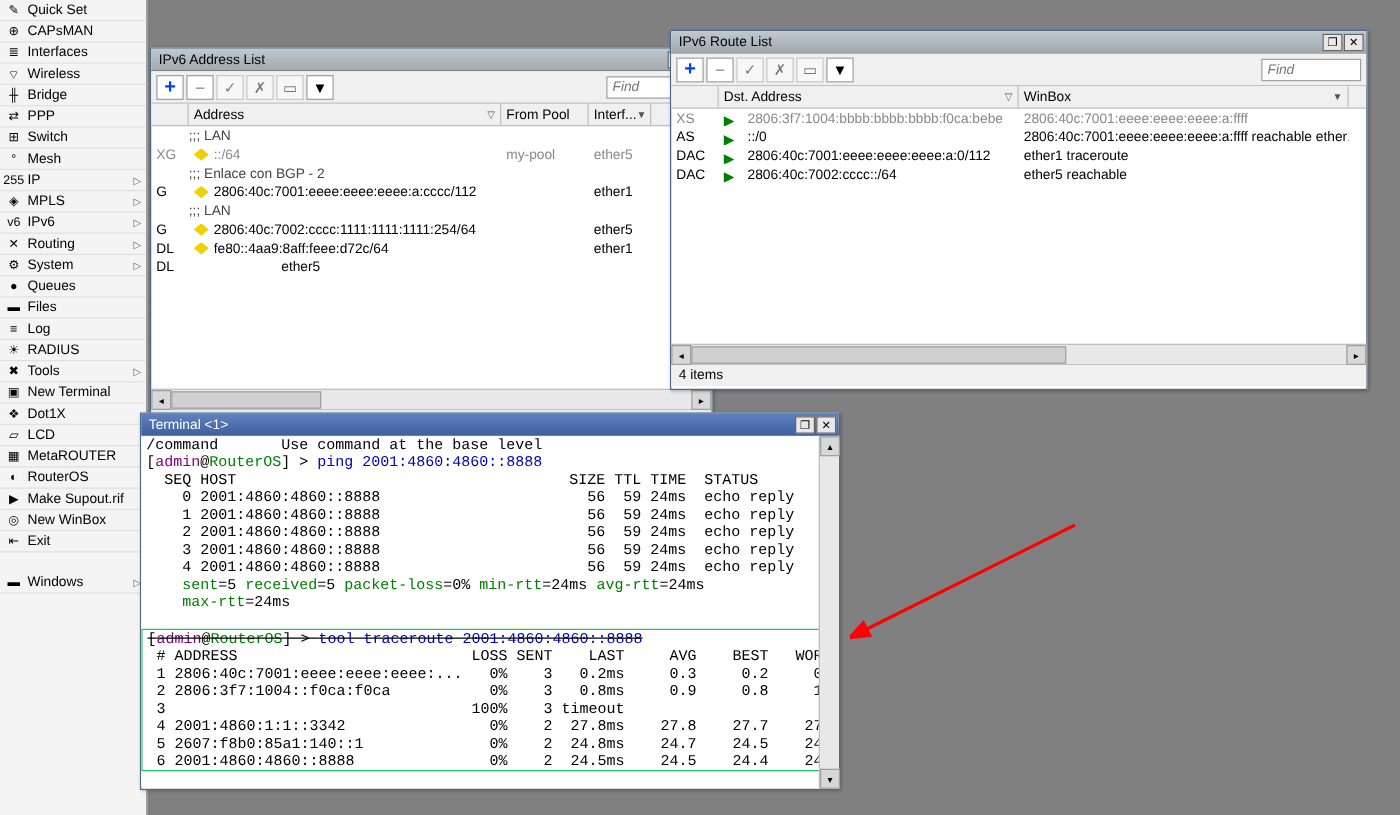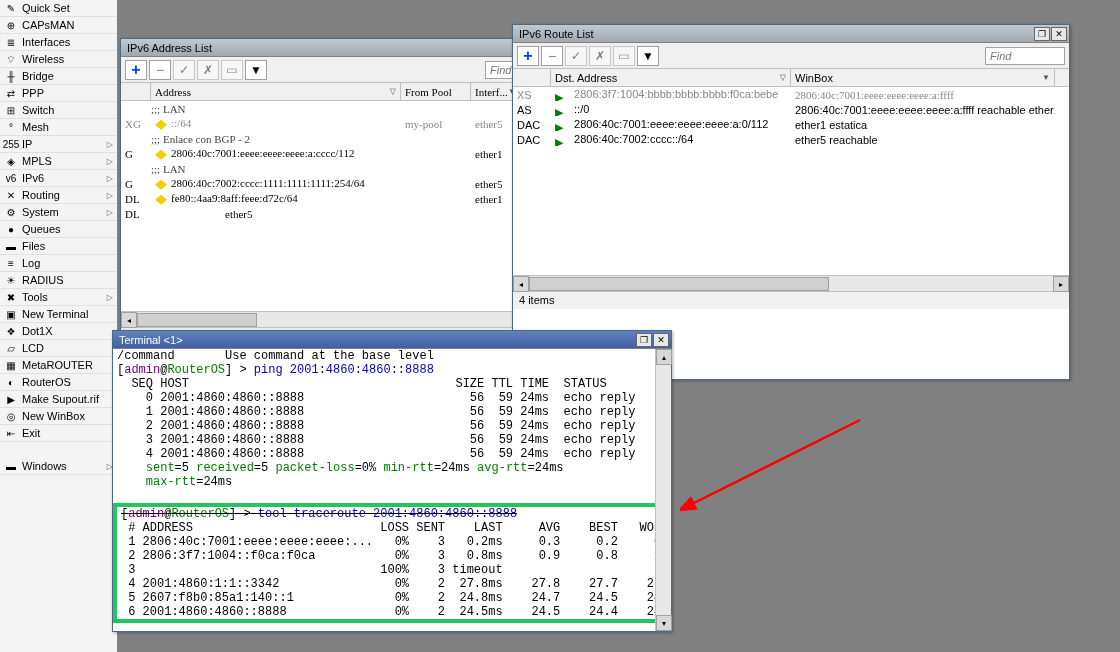--- a/index.html
+++ b/index.html
@@ -198,21 +198,21 @@
   white-space: pre;
   background: #fff;
   padding: 0 4px;
   overflow: hidden;
   height: 280px;
 }
 .term-blue { color: #0000c0; }
 .term-green { color: #008000; }
 .term-purple { color: #800080; }
 .redbox {
-  border: 4px solid #22c55e;
+  border: 1px solid #22c55e;
 }
 .red-arrow {
   position: absolute;
   pointer-events: none;
 }
 .vscroll {
   position: absolute;
   right: 0;
   top: 18px;
   bottom: 0;
@@ -361,21 +361,21 @@
   </div>
   <div class="toolbar">
     <span class="tbtn add">+</span>
     <span class="tbtn remove">−</span>
     <span class="tbtn disabled">✓</span>
     <span class="tbtn disabled">✗</span>
     <span class="tbtn disabled">▭</span>
     <span class="tbtn">▼</span>
     <input class="findbox" placeholder="Find" style="">
   </div>
-  <div class="grid" style="height:228px;font-family:Liberation Serif, serif;">
+  <div class="grid" style="height:228px;">
     <div class="grid-header">
       <div class="col" style="width:30px;"></div>
       <div class="col" style="width:250px;">
           <span>Address</span>
           <span class="tri">▽</span>
         </div>
       <div class="col" style="width:70px;">From Pool</div>
       <div class="col" style="width:50px;">
           <span>Interf...</span>
           <span class="tri">▼</span>
@@ -417,21 +417,21 @@
       </div>
   </div>
   <div class="hscroll">
     <span class="arrowbtn" style="left:0">◂</span>
     <span class="thumb"></span>
     <span class="arrowbtn" style="right:0">▸</span>
   </div>
   <div class="statusbar">5 items</div>
 </div>
 
-<div class="window" style="left:512px; top:24px; width:558px; height:356px;">
+<div class="window" style="left:536px; top:24px; width:558px; height:288px;">
   <div class="titlebar">
     <span>IPv6 Route List</span>
     <span class="spacer"></span>
     <span class="winbtn">❐</span>
     <span class="winbtn">✕</span>
   </div>
   <div class="toolbar">
     <span class="tbtn add">+</span>
     <span class="tbtn remove">−</span>
     <span class="tbtn disabled">✓</span>
@@ -449,31 +449,31 @@
         </div>
       <div class="col" style="width:264px;">
           <span>WinBox</span>
           <span class="tri">▼</span>
         </div>
     </div>
     <div class="grid-body" id="route-body">
         <div class="grid-row">
           <span class="cell flag" style="width:38px;color:#888;">XS</span>
           <span class="cell" style="width:240px;color:#888;"><span class="addr-icon green">▶</span> 2806:3f7:1004:bbbb:bbbb:bbbb:f0ca:bebe</span>
-          <span class="cell" style="width:264px;color:#888;font-family:Liberation Serif, serif;">2806:40c:7001:eeee:eeee:eeee:a:ffff</span>
+          <span class="cell" style="width:264px;color:#888;">2806:40c:7001:eeee:eeee:eeee:a:ffff</span>
         </div>
         <div class="grid-row">
           <span class="cell flag" style="width:38px;">AS</span>
           <span class="cell" style="width:240px;"><span class="addr-icon green">▶</span> ::/0</span>
           <span class="cell" style="width:264px;">2806:40c:7001:eeee:eeee:eeee:a:ffff reachable ether1</span>
         </div>
         <div class="grid-row">
           <span class="cell flag" style="width:38px;">DAC</span>
           <span class="cell" style="width:240px;"><span class="addr-icon green">▶</span> 2806:40c:7001:eeee:eeee:eeee:a:0/112</span>
-          <span class="cell" style="width:264px;">ether1 estatica</span>
+          <span class="cell" style="width:264px;">ether1 traceroute</span>
         </div>
         <div class="grid-row">
           <span class="cell flag" style="width:38px;">DAC</span>
           <span class="cell" style="width:240px;"><span class="addr-icon green">▶</span> 2806:40c:7002:cccc::/64</span>
           <span class="cell" style="width:264px;">ether5 reachable</span>
         </div>
       </div>
   </div>
   <div class="hscroll">
     <span class="arrowbtn" style="left:0">◂</span>

